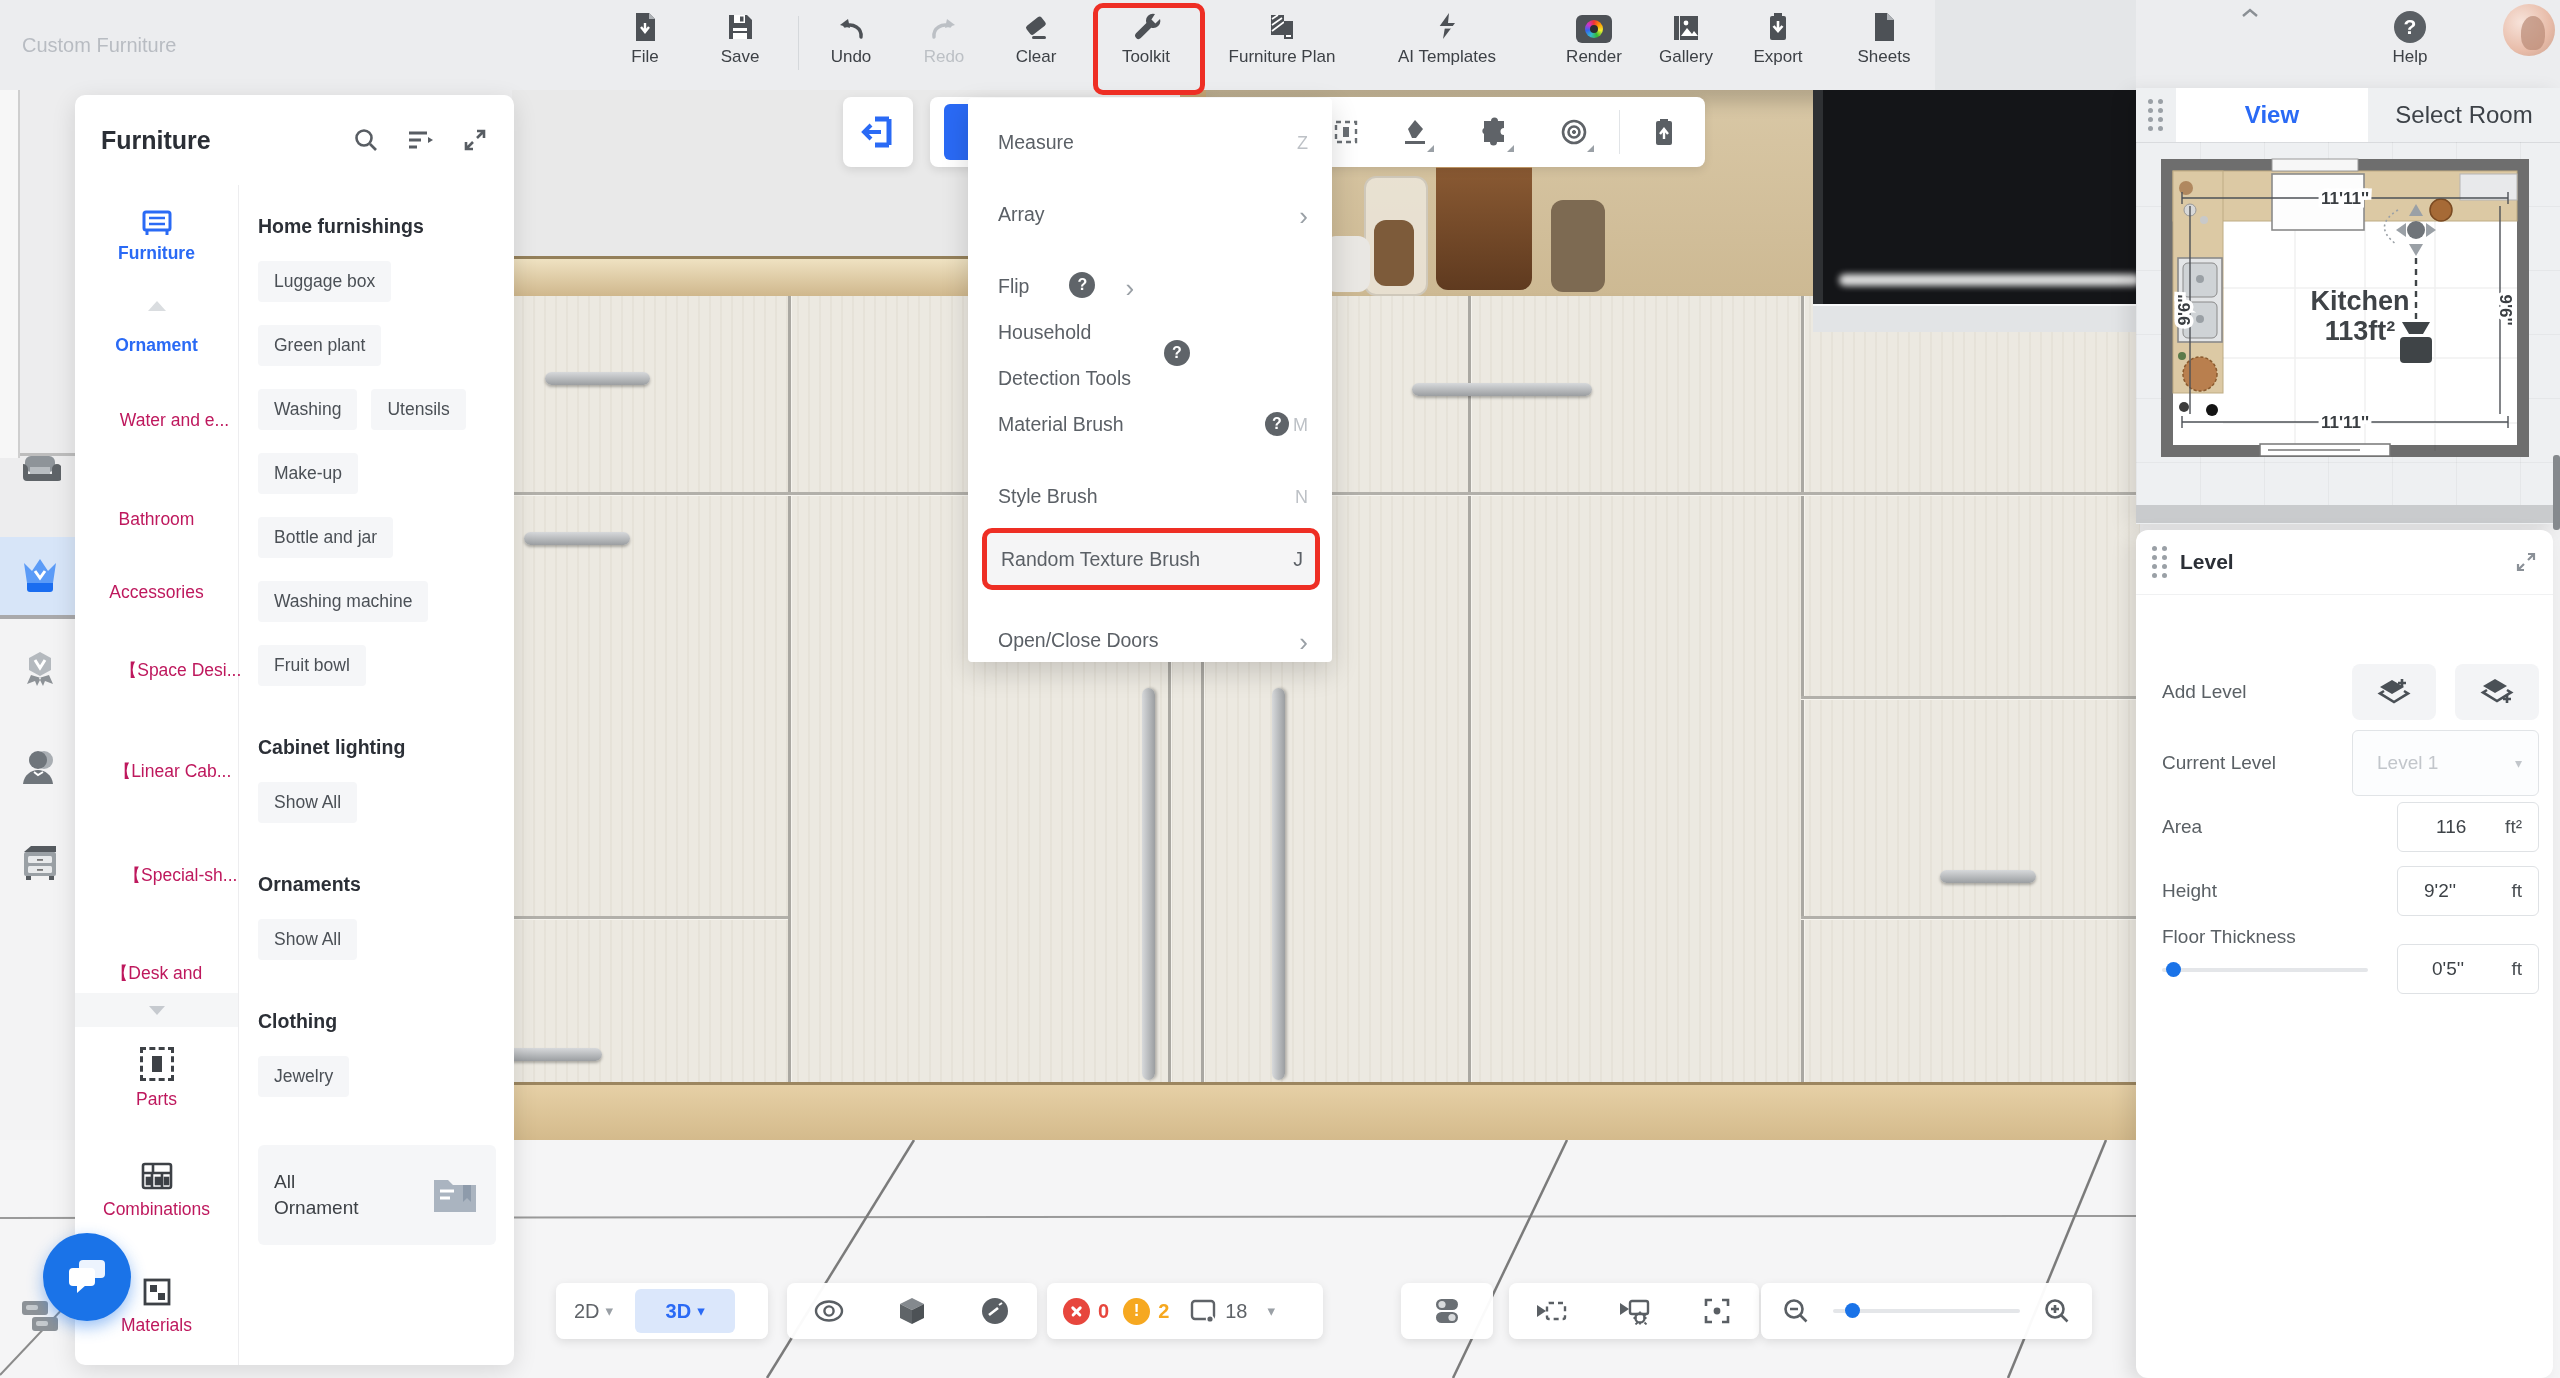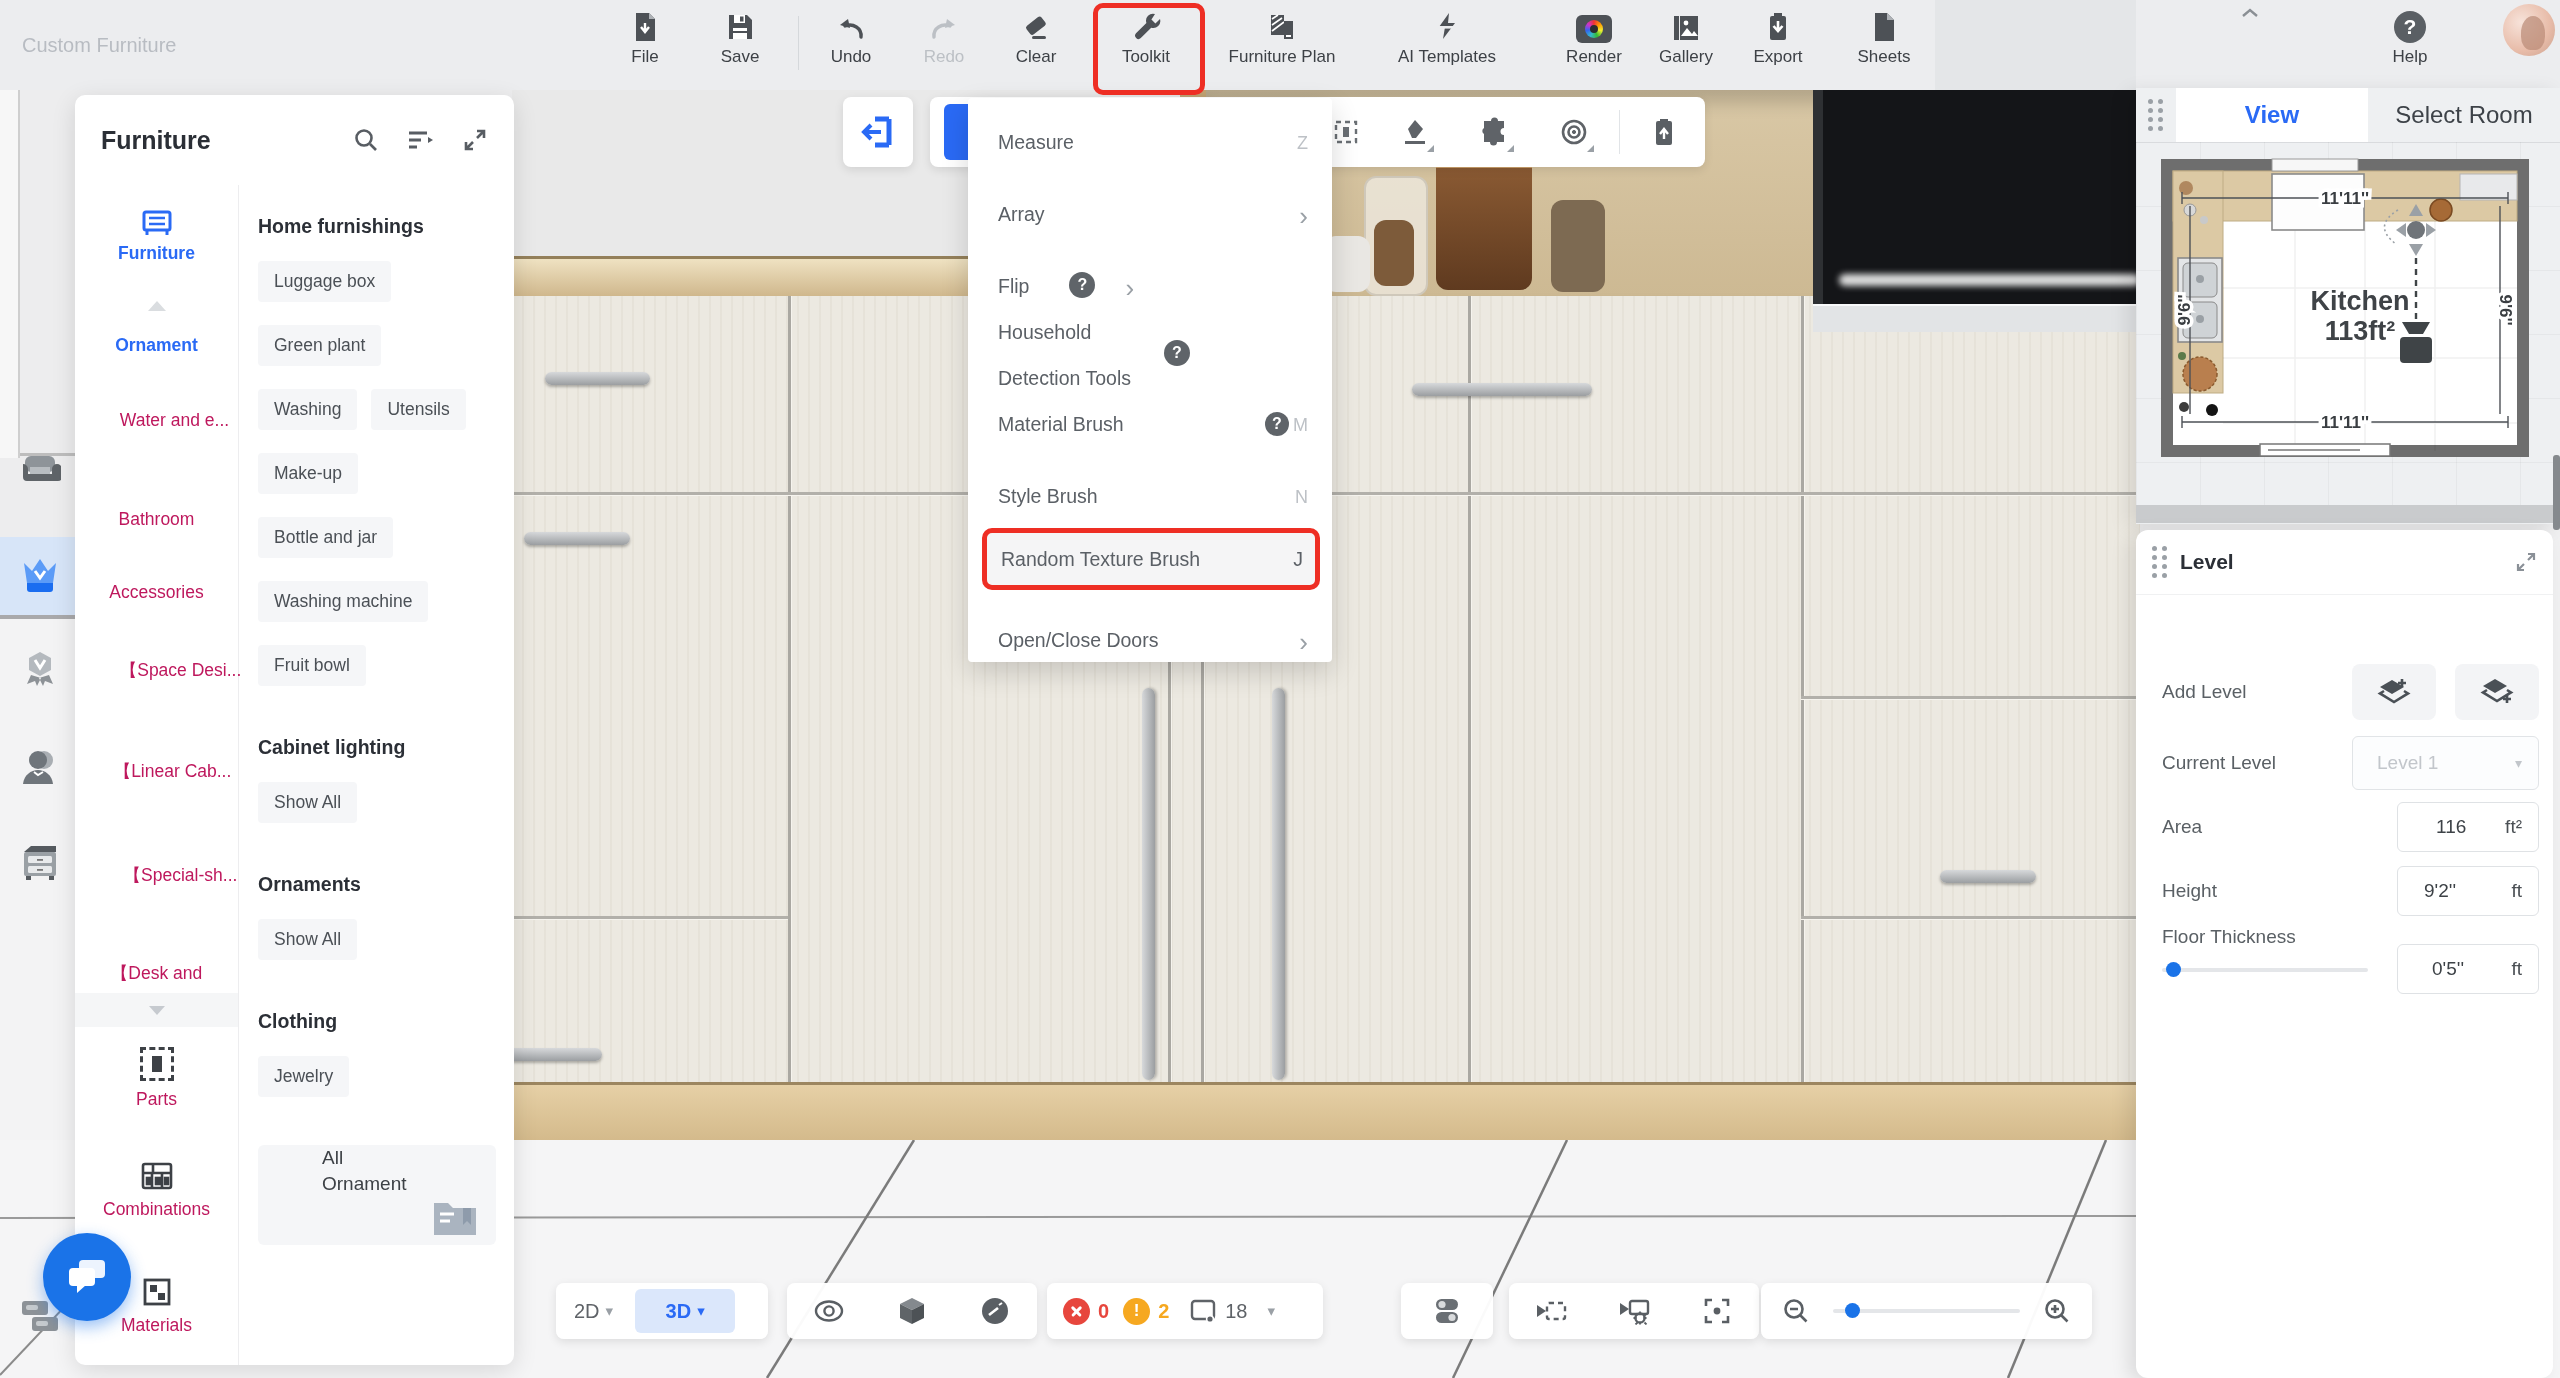--- a/index.html
+++ b/index.html
@@ -92,21 +92,21 @@
   .cat.blue{color:#2a6af5;}
   #cat-scroll{position:absolute;left:0;top:808px;width:100%;height:34px;background:#f5f6f7;display:flex;align-items:center;justify-content:center;}
   .tri-dn{width:0;height:0;border-left:8px solid transparent;border-right:8px solid transparent;border-top:9px solid #c6cacf;}
   .tri-up{width:0;height:0;border-left:9px solid transparent;border-right:9px solid transparent;border-bottom:10px solid #dadde0;}
   #fp-content{position:absolute;left:164px;top:90px;right:0;bottom:0;padding:0 0 0 19px;overflow:hidden;}
   .fhead{font-size:19.5px;font-weight:bold;color:#2b2f36;margin-top:30px;}
   .fhead.mt{margin-top:50px;}
   .tagrow{white-space:nowrap;}
   .tag{display:inline-block;background:#f5f6f8;color:#4b5056;font-size:17.5px;padding:10px 16px;border-radius:4px;
     margin-top:23px;margin-right:14px;cursor:pointer;}
-  #fp-folder{margin-top:48px;width:238px;height:100px;background:#f5f6f8;border-radius:6px;display:flex;align-items:center;padding:0 16px;box-sizing:border-box;flex-direction:column;}
+  #fp-folder{margin-top:48px;width:238px;height:100px;background:#f5f6f8;border-radius:6px;display:flex;align-items:center;padding:0 16px;box-sizing:border-box;}
   #fp-folder .fl{font-size:19px;color:#3d4146;width:110px;line-height:26px;}
 
   
   #vpanel{position:absolute;left:2136px;top:88px;width:424px;height:436px;background:#eef0f2;
     box-shadow:-8px 4px 18px rgba(0,0,0,.10);z-index:20;}
   #vtabs{position:absolute;left:0;top:0;width:100%;height:54px;border-bottom:1px solid #e2e4e7;display:flex;}
   #vtab-drag{width:40px;display:flex;align-items:center;justify-content:center;}
   .tab{flex:1;display:flex;align-items:center;justify-content:center;font-size:24px;cursor:pointer;}
   #tab-view{background:#fff;color:#2a6af5;font-weight:bold;}
   #tab-room{color:#3d4248;}
@@ -119,21 +119,21 @@
   .dots8 i{width:5px;height:5px;border-radius:50%;background:#9aa0a6;}
 
   
   #lpanel{position:absolute;left:2136px;top:530px;width:417px;height:848px;background:#fff;border-radius:12px;
     box-shadow:-8px 4px 18px rgba(0,0,0,.10);z-index:20;}
   #lp-head{height:64px;display:flex;align-items:center;padding:0 16px;border-bottom:1px solid #f0f1f2;}
   #lp-title{font-size:21px;font-weight:bold;color:#2b2f36;margin-left:12px;flex:1;}
   .lrow{position:absolute;left:26px;right:14px;display:flex;align-items:center;}
   .llab{font-size:19px;color:#5a6065;}
   .lbtn{width:84px;height:56px;background:#f3f4f6;border-radius:8px;display:flex;align-items:center;justify-content:center;cursor:pointer;}
-  .lsel{width:187px;height:54px;border:1.5px solid #e1e4e7;border-radius:6px;background:#fcfdfe;
+  .lsel{width:187px;height:66px;border:1.5px solid #e1e4e7;border-radius:6px;background:#fcfdfe;
     display:flex;align-items:center;padding:0 16px 0 24px;box-sizing:border-box;color:#c2c6cb;font-size:19px;}
   .linp{width:142px;height:50px;border:1.5px solid #dfe2e5;border-radius:6px;background:#fff;
     display:flex;align-items:center;padding:0 16px;box-sizing:border-box;font-size:19px;color:#3d4247;}
   .linp .u{margin-left:auto;color:#4a4f54;}
   #fslider{position:absolute;left:26px;top:438px;width:206px;height:4px;background:#e4e6e9;border-radius:2px;}
   #fthumb{position:absolute;left:4px;top:-6px;width:15px;height:15px;border-radius:50%;background:#1a73e8;}
 
   
   .bcard{position:absolute;top:1283px;height:56px;background:rgba(255,255,255,.96);border-radius:8px;
     box-shadow:0 3px 10px rgba(0,0,0,.10);display:flex;align-items:center;z-index:20;}

